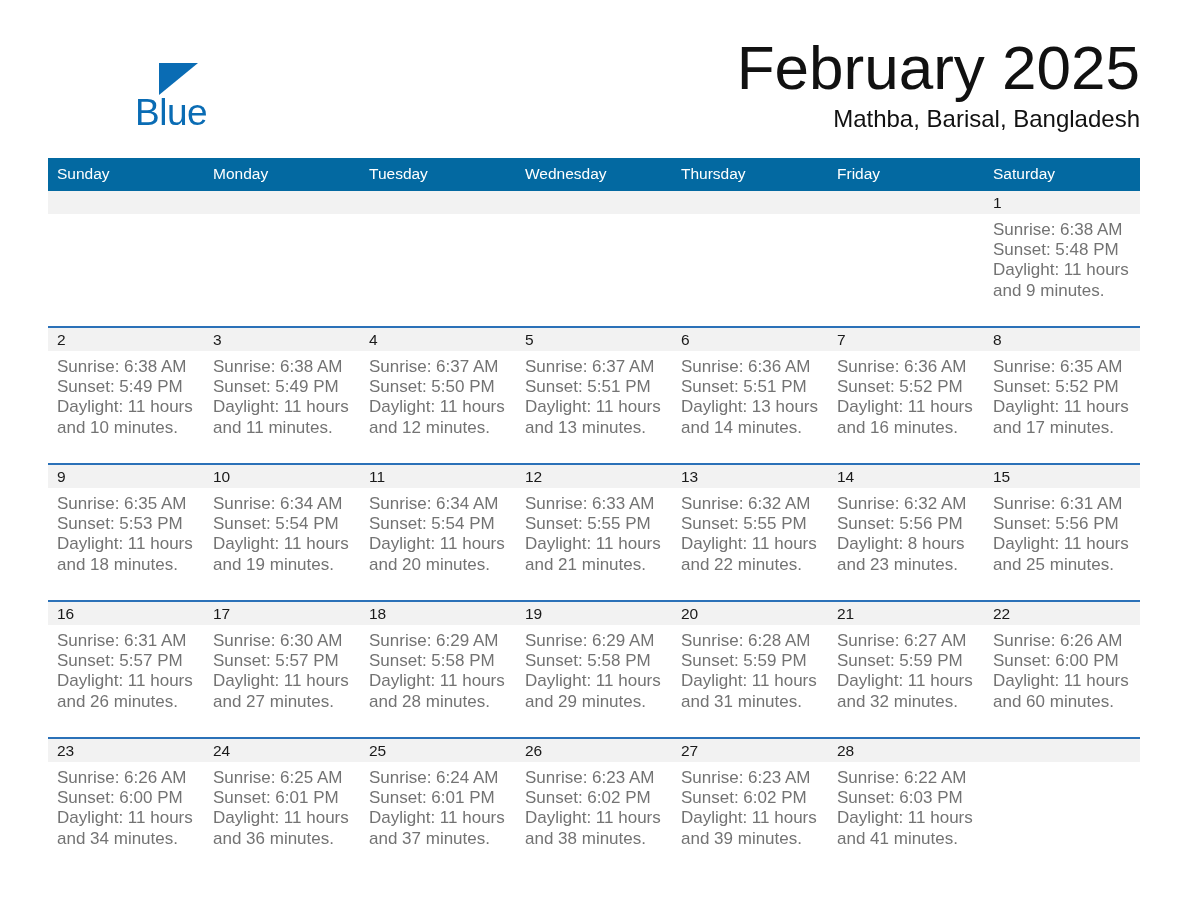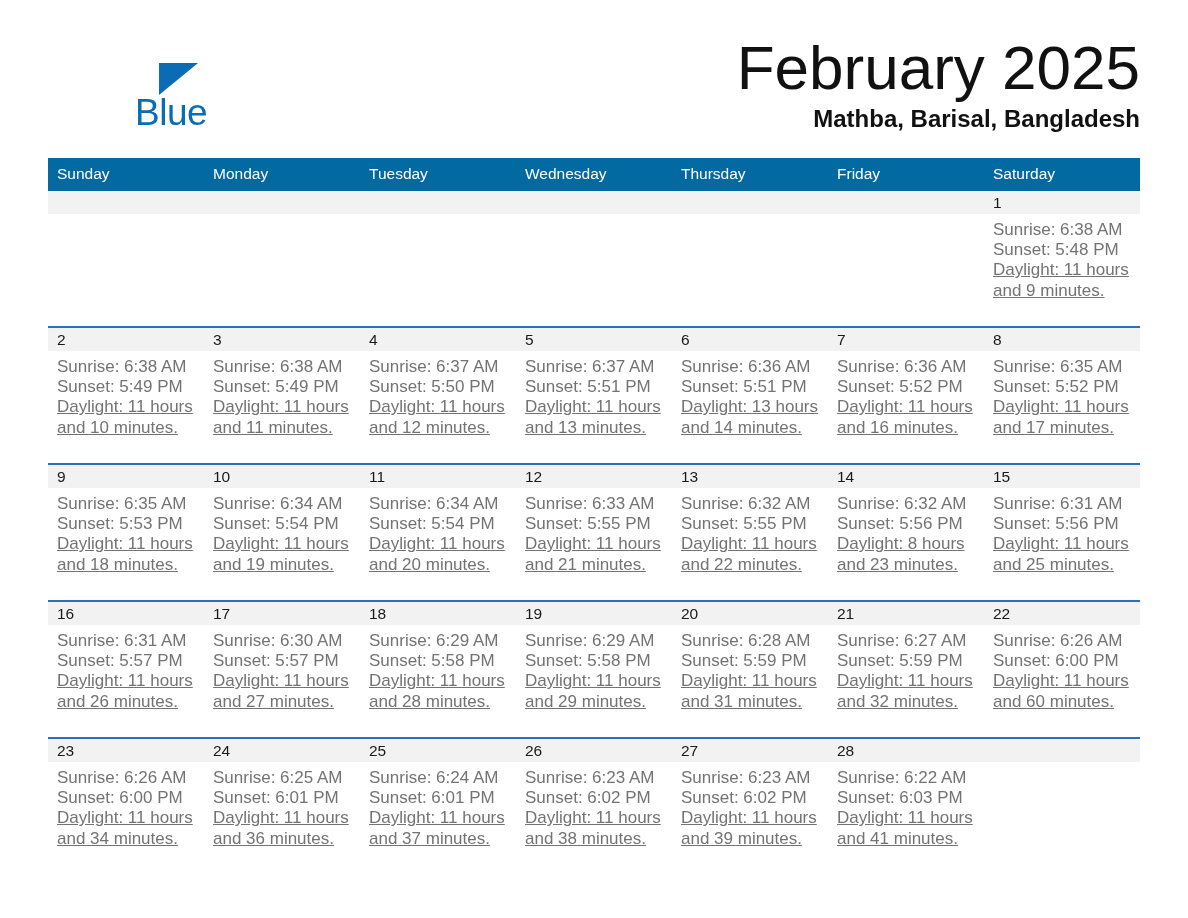--- a/index.html
+++ b/index.html
@@ -76,21 +76,21 @@
     font-weight: normal;
     color: #111111;
     margin: 0;
     letter-spacing: 0px;
   }
   .location {
     font-size: 24px;
     line-height: 34px;
     color: #111111;
     margin: 6px 0 0 0;
-    font-weight: bold;
+    font-weight: normal;
   }
 
   
   .calendar {
     position: absolute;
     left: 48px;
     top: 158px;
     width: 1092px;
     border-collapse: collapse;
     table-layout: fixed;
@@ -127,21 +127,21 @@
     line-height: 19px;
     color: #1a1a1a;
   }
   .cell-body {
     padding: 6px 8px 0 9px;
     font-size: 17px;
     line-height: 20.2px;
     color: #737373;
   }
   .cell-body div { white-space: nowrap; }
-  .cell-body .daylight-wrap { white-space: normal; text-decoration: underline; }
+  .cell-body .daylight-wrap { white-space: normal; }
   td.empty .daynum-band { background: #f2f2f2; }
 </style>
 </head>
 <body>
 
 <div class="page">
 
   <div class="topbar">
     <div class="logo">
       <span class="logo-tri"></span>

